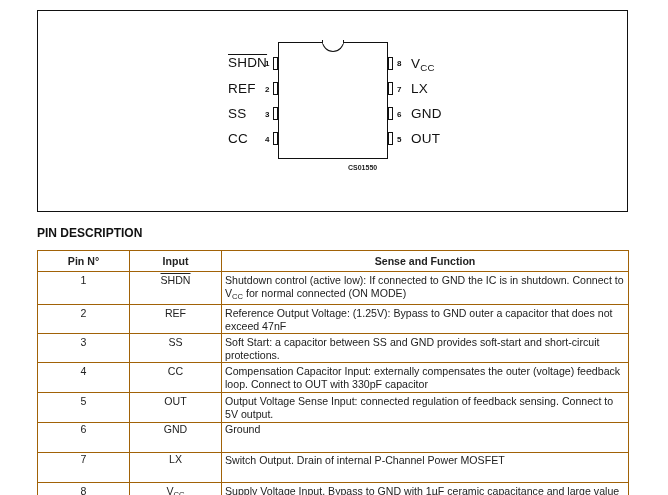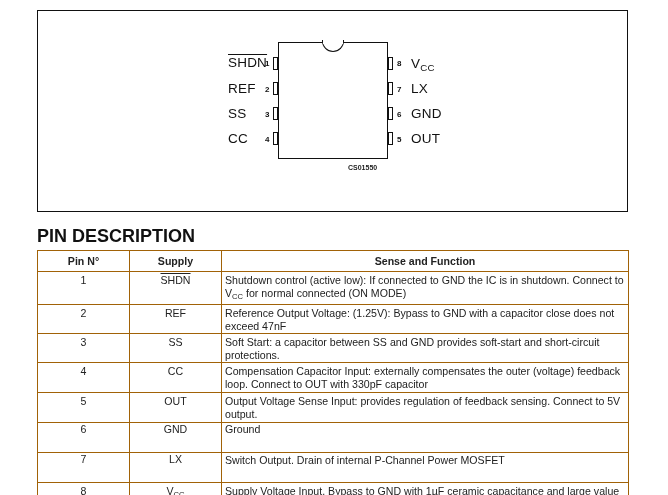--- a/index.html
+++ b/index.html
@@ -7,21 +7,21 @@
   .diagram-box { position:absolute; left:37px; top:10px; width:591px; height:202px; border:1.5px solid #111; box-sizing:border-box; }
   .chip { position:absolute; left:278px; top:42px; width:110px; height:117px; border:1.5px solid #111; box-sizing:border-box; background:#fff; }
   .notch { position:absolute; left:322px; top:40px; width:22px; height:12px; border:1.5px solid #111; border-top:none; border-radius:0 0 12px 12px; background:#fff; box-sizing:border-box; }
   .notch-cover { position:absolute; left:323px; top:41px; width:20px; height:3px; background:#fff; }
   .pinbox { position:absolute; width:5px; height:13px; border:1.2px solid #111; box-sizing:border-box; background:#fff; }
   .pinname { position:absolute; font-family:"Liberation Sans", sans-serif; font-size:13.5px; color:#111; font-weight:normal; letter-spacing:0.2px; }
   .pinnum { position:absolute; font-size:8px; font-weight:bold; color:#111; }
   .ov { text-decoration:overline; }
   sub { font-size:0.72em; vertical-align:-0.3em; }
   .code { position:absolute; left:348px; top:164px; font-size:7px; font-weight:bold; color:#222; }
-  .section-title { position:absolute; left:37px; top:226px; font-size:18px; font-weight:bold; color:#111; }
+  .section-title { position:absolute; left:37px; top:226px; font-size:12px; font-weight:bold; color:#111; }
   table { position:absolute; left:37px; top:250px; width:592px; border-collapse:collapse; font-size:10.6px; }
   td, th { border:1px solid #a16207; vertical-align:top; padding:0 3px; line-height:12.5px; }
   th { font-weight:bold; text-align:center; height:20px; vertical-align:middle; font-size:10.6px; }
   td.c { text-align:center; padding-top:2px; }
   td.d { padding-top:2px; padding-bottom:1px; }
   .w1 { width:85px; } .w2 { width:85px; }
 </style>
 </head>
 <body>
 
@@ -64,47 +64,47 @@
 <span class="pinname" style="left:411px;top:131px;">OUT</span>
 
 <span class="code">CS01550</span>
 
 <div class="section-title">PIN DESCRIPTION</div>
 
 <table>
   <tbody>
       <tr>
     <th class="w1">Pin N°</th>
-    <th class="w2">Supply</th>
+    <th class="w2">Input</th>
     <th>Sense and Function</th>
   </tr>
   <tr style="height:29px">
     <td class="c">1</td>
     <td class="c"><span class="ov">SHDN</span></td>
     <td class="d"><span>Shutdown control (active low): If connected to GND the IC is in shutdown. Connect to V</span><sub>CC</sub><span> for normal connected (ON MODE)</span></td>
   </tr>
   <tr style="height:29px">
     <td class="c">2</td>
     <td class="c">REF</td>
-    <td class="d">Reference Output Voltage: (1.25V): Bypass to GND with a capacitor close does not exceed 47nF</td>
+    <td class="d">Reference Output Voltage: (1.25V): Bypass to GND outer a capacitor that does not exceed 47nF</td>
   </tr>
   <tr style="height:29px">
     <td class="c">3</td>
     <td class="c">SS</td>
     <td class="d">Soft Start: a capacitor between SS and GND provides soft-start and short-circuit protections.</td>
   </tr>
   <tr style="height:30px">
     <td class="c">4</td>
     <td class="c">CC</td>
     <td class="d">Compensation Capacitor Input: externally compensates the outer (voltage) feedback loop. Connect to OUT with 330pF capacitor</td>
   </tr>
   <tr style="height:30px">
     <td class="c">5</td>
     <td class="c">OUT</td>
-    <td class="d">Output Voltage Sense Input: provides regulation of feedback sensing. Connect to 5V output.</td>
+    <td class="d">Output Voltage Sense Input: connected regulation of feedback sensing. Connect to 5V output.</td>
   </tr>
   <tr style="height:15px">
     <td class="c" style="padding-top:0">6</td>
     <td class="c" style="padding-top:0">GND</td>
     <td class="d" style="padding-top:0;padding-bottom:16px">Ground</td>
   </tr>
   <tr style="height:16px">
     <td class="c" style="padding-top:0">7</td>
     <td class="c" style="padding-top:0">LX</td>
     <td class="d" style="padding-top:1px;padding-bottom:16px">Switch Output. Drain of internal P-Channel Power MOSFET</td>

